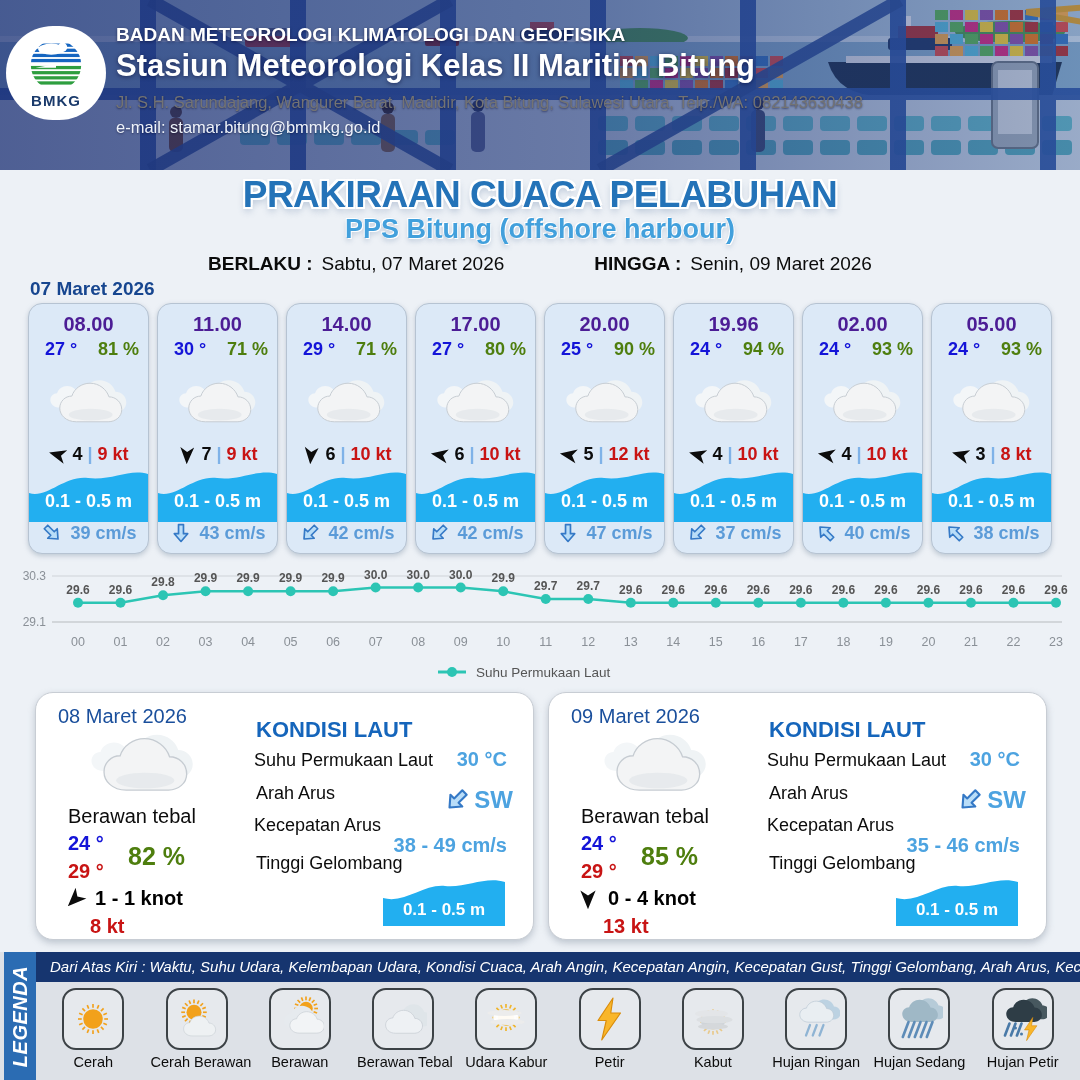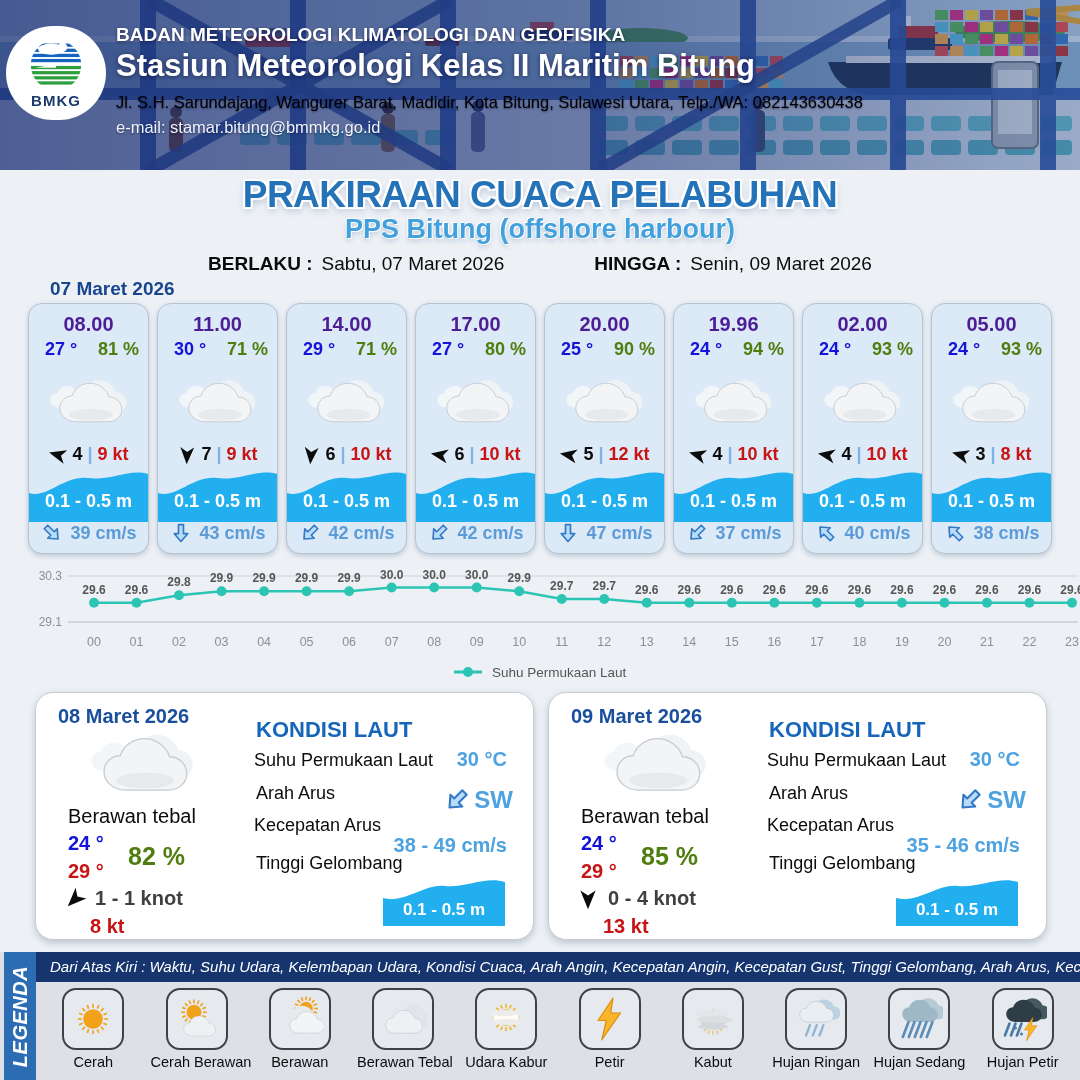--- a/index.html
+++ b/index.html
@@ -9,35 +9,35 @@
   
   .header{position:absolute;left:0;top:0;width:1080px;height:170px;overflow:hidden;}
   .hero{position:absolute;left:0;top:0;width:1080px;height:170px;}
   .logo{position:absolute;left:6px;top:26px;width:100px;height:94px;background:#fff;border-radius:48px;
         display:flex;flex-direction:column;align-items:center;justify-content:center;z-index:3;}
   .logo svg{width:56px;height:56px;}
   .logo-text{font-size:15px;font-weight:bold;color:#1a3a6b;letter-spacing:1px;margin-top:-1px;}
   .header-text{position:absolute;left:116px;top:24px;right:8px;z-index:3;color:#fff;}
   .h-agency{font-size:19px;font-weight:bold;text-shadow:0 1px 3px rgba(0,0,40,.55);}
   .h-station{font-size:31px;font-weight:bold;margin-top:2px;text-shadow:0 1px 4px rgba(0,0,40,.55);}
-  .h-addr{font-size:16.5px;margin-top:9px;color:#000000;text-shadow:0 1px 2px rgba(0,0,40,.5);}
+  .h-addr{font-size:16.5px;margin-top:9px;color:#737373;text-shadow:0 1px 2px rgba(0,0,40,.5);}
   .h-mail{font-size:16.5px;margin-top:6px;color:#eef3fa;text-shadow:0 1px 2px rgba(0,0,40,.5);}
 
   
   .main{position:absolute;left:0;top:170px;width:1080px;height:782px;background:#edf1f6;}
   .main-title{position:absolute;left:0;top:4px;width:100%;text-align:center;font-size:37px;font-weight:800;
       color:#2473b8;letter-spacing:-.5px;
       text-shadow:2px 2px 0 #fff,-2px -2px 0 #fff,2px -2px 0 #fff,-2px 2px 0 #fff,0 4px 7px rgba(90,120,160,.45);}
   .sub-title{position:absolute;left:0;top:44px;width:100%;text-align:center;font-size:27px;font-weight:800;
       color:#42a0dc;text-shadow:1px 1px 0 #fff,-1px -1px 0 #fff,0 3px 5px rgba(90,120,160,.35);}
   .valid-row{position:absolute;left:0;top:83px;width:100%;display:flex;justify-content:center;gap:90px;
       font-size:19px;color:#0b0b0b;}
   .valid-pair{display:flex;gap:9px;}
   .vlabel{font-weight:bold;}
-  .fdate{position:absolute;left:30px;top:108px;font-size:19px;font-weight:bold;color:#17468f;margin-left:20px;}
+  .fdate{position:absolute;left:30px;top:108px;font-size:19px;font-weight:bold;color:#17468f;}
 
   
   .hourly{position:absolute;left:28px;top:133px;width:1024px;display:flex;gap:8px;}
   .hcard{position:relative;flex:1;height:249px;background:#dce9f7;border:1px solid #b6c3d2;border-radius:14px;
       overflow:hidden;box-shadow:0 2px 5px rgba(120,140,160,.4);}
   .h-time{text-align:center;margin-top:9px;font-size:20px;font-weight:bold;color:#4c1d95;}
   .h-th{display:flex;justify-content:space-between;padding:3px 9px 0 16px;font-size:18px;font-weight:bold;}
   .h-temp{color:#1414d8;}
   .h-hum{color:#4e7e0e;}
   .h-icon{height:64px;margin-top:10px;display:flex;justify-content:center;align-items:center;}
@@ -47,34 +47,34 @@
   .h-sep{color:#7fb2e8;font-weight:bold;padding:0 1px;}
   .h-gust{color:#c81414;}
   .h-wave{position:absolute;left:0;right:0;top:163px;height:55px;}
   .h-wave svg{width:100%;height:100%;display:block;}
   .h-waveval{position:absolute;left:0;right:0;top:187px;text-align:center;font-size:18px;font-weight:bold;color:#fff;z-index:2;}
   .h-current{position:absolute;left:0;right:0;bottom:5px;height:30px;display:flex;align-items:center;
       justify-content:center;gap:6px;font-size:18px;font-weight:bold;color:#5b9bd8;}
   .rot{display:inline-flex;line-height:0;}
 
   
-  .chart{position:absolute;left:16px;top:386px;width:1042px;height:134px;text-align:center;}
+  .chart{position:absolute;left:0;top:386px;width:1042px;height:134px;text-align:center;}
 
   
   .dcard{position:absolute;top:522px;width:497px;height:246px;background:#fff;border:1px solid #c8cdd4;
       border-radius:18px;box-shadow:0 3px 7px rgba(130,145,160,.45);}
   .d0{left:35px;} .d1{left:548px;}
-  .d-date{position:absolute;left:22px;top:12px;font-size:20px;font-weight:bold;color:#1a4f9c;}
+  .d-date{position:absolute;left:22px;top:12px;font-size:20px;font-weight:normal;color:#1a4f9c;}
   .d-icon{position:absolute;left:46px;top:34px;width:122px;height:74px;display:flex;align-items:center;justify-content:center;}
   .d-label{position:absolute;left:32px;top:112px;font-size:20px;color:#0c0c0c;}
   .d-tmin{position:absolute;left:32px;top:139px;font-size:20px;font-weight:bold;color:#1414d8;}
   .d-tmax{position:absolute;left:32px;top:167px;font-size:20px;font-weight:bold;color:#c81414;}
   .d-hum{position:absolute;left:92px;top:149px;font-size:25px;font-weight:bold;color:#4e7e0e;}
   .d-windrow{position:absolute;left:28px;top:194px;display:flex;align-items:center;gap:9px;font-size:20px;
-      font-weight:bold;color:#404040;}
+      font-weight:bold;color:#000000;}
   .d-gust{position:absolute;left:54px;top:222px;font-size:20px;font-weight:bold;color:#c81414;}
   .sea-h{position:absolute;left:220px;top:24px;font-size:22px;font-weight:bold;color:#1565bb;}
   .sea-lbl{position:absolute;font-size:18px;color:#0c0c0c;}
   .sea-val{position:absolute;font-size:20px;font-weight:bold;color:#4da3e0;}
   .l-sst{left:218px;top:57px;} .v-sst{right:26px;top:55px;}
   .l-dir{left:220px;top:90px;}
   .v-dir{right:20px;top:92px;display:flex;align-items:center;gap:2px;font-size:24px;}
   .l-spd{left:218px;top:122px;} .v-spd{right:26px;top:141px;}
   .l-wav{left:220px;top:160px;}
   .wavebox{position:absolute;right:28px;bottom:13px;width:122px;height:50px;}

